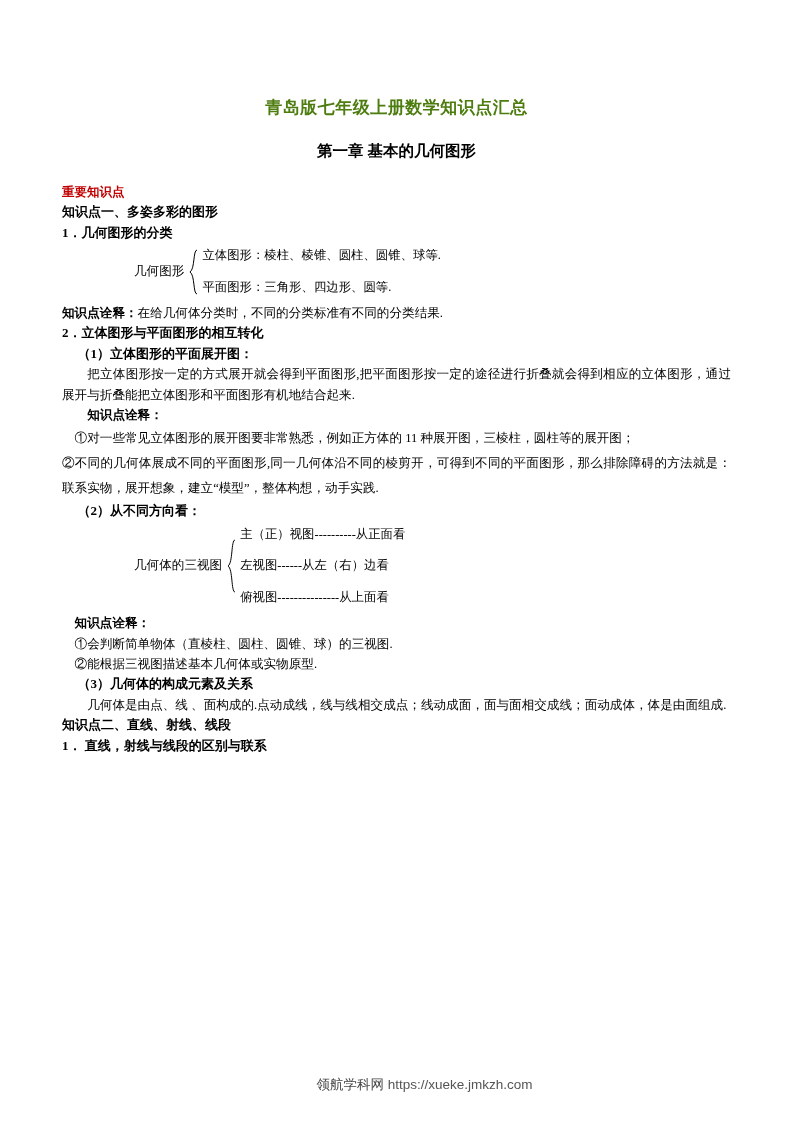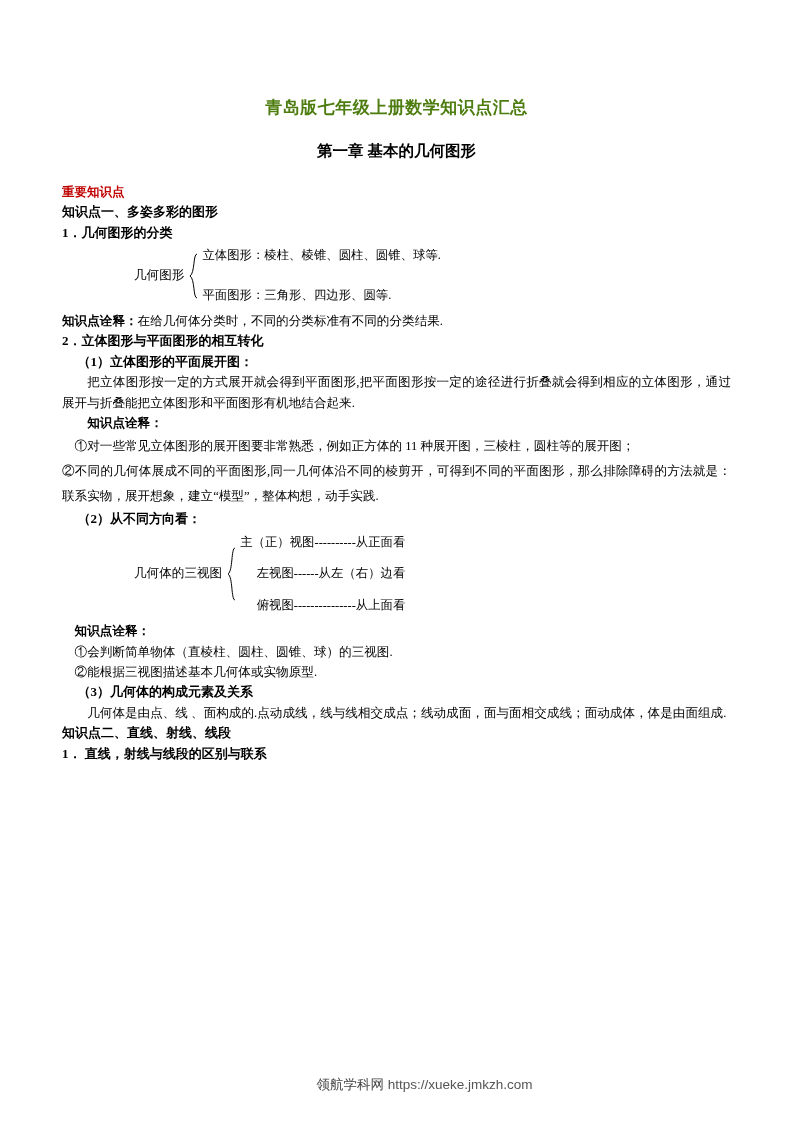--- a/index.html
+++ b/index.html
@@ -81,23 +81,23 @@
     line-height: 1;
     display: flex;
     align-items: center;
     margin: 0 3px 0 1px;
   }
   .brace svg { display: block; }
   .brace-items {
     display: flex;
     flex-direction: column;
     justify-content: center;
-    gap: 24px;
+    gap: 16px;
   }
-  .brace-items.tight { gap: 16px; text-align: right; }
+  .brace-items.tight { gap: 16px; }
   .brace-items div { white-space: nowrap; line-height: 1.25; }
   .footer {
     position: absolute;
     left: 0;
     bottom: 28px;
     width: 100%;
     text-align: center;
     font-size: 13.5px;
     color: #555555;
     font-family: "Liberation Sans", sans-serif;

